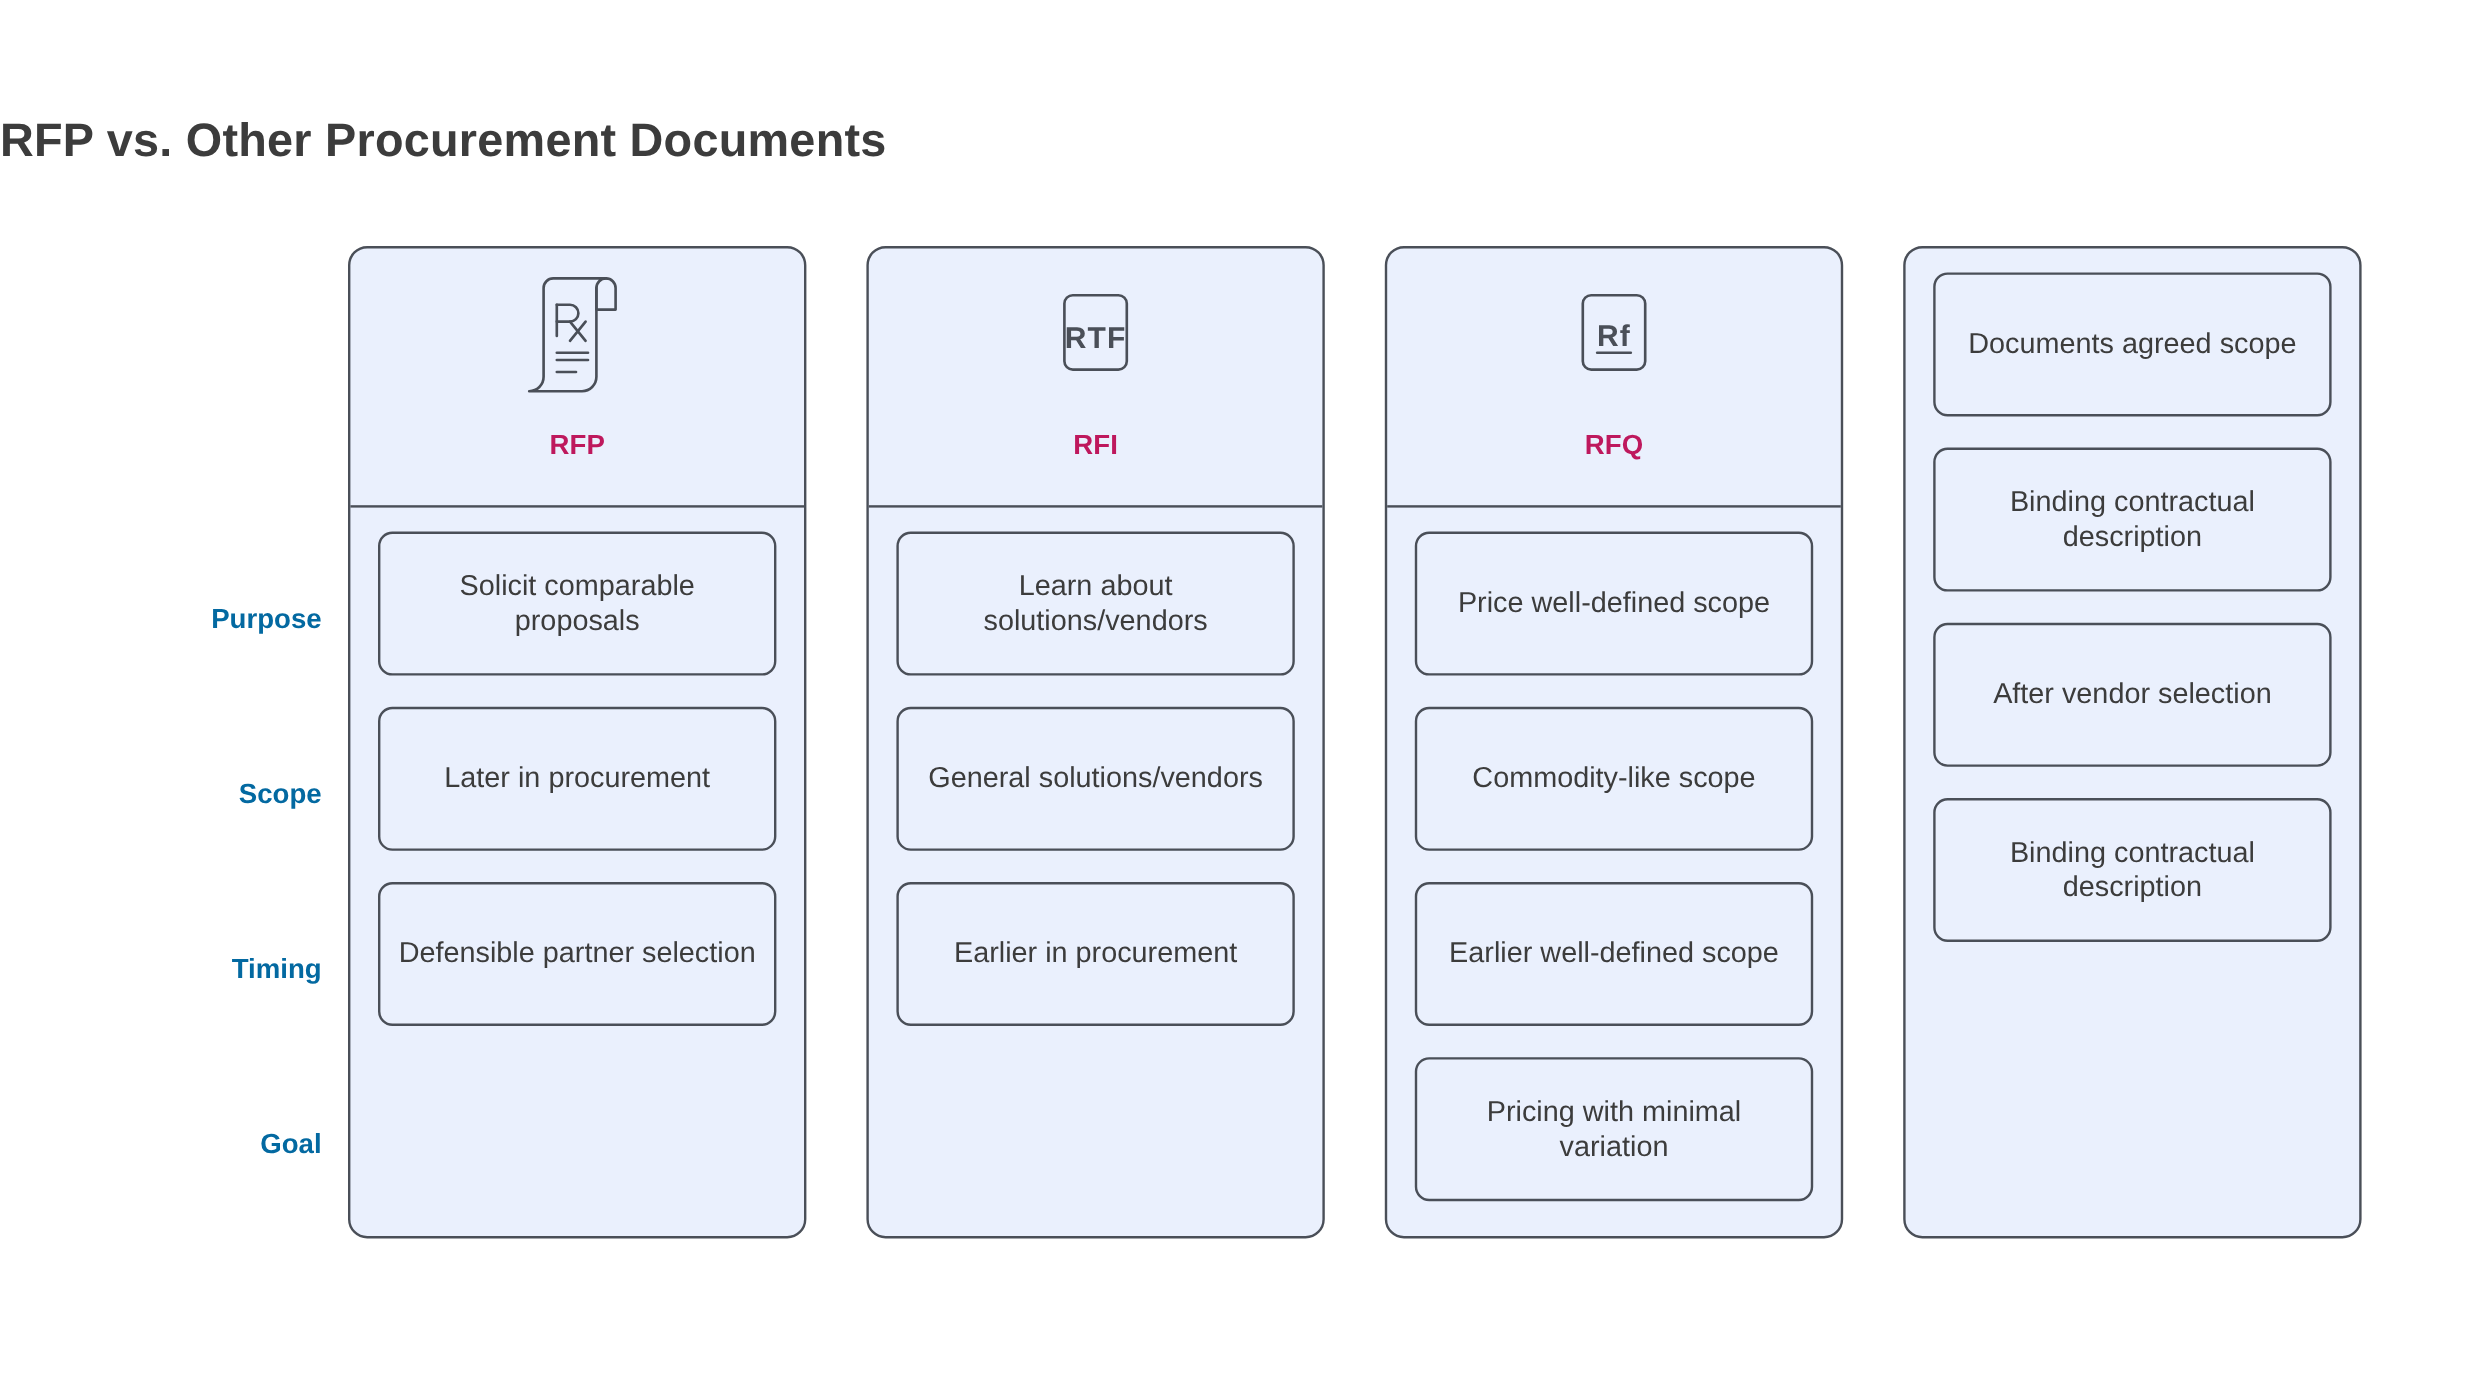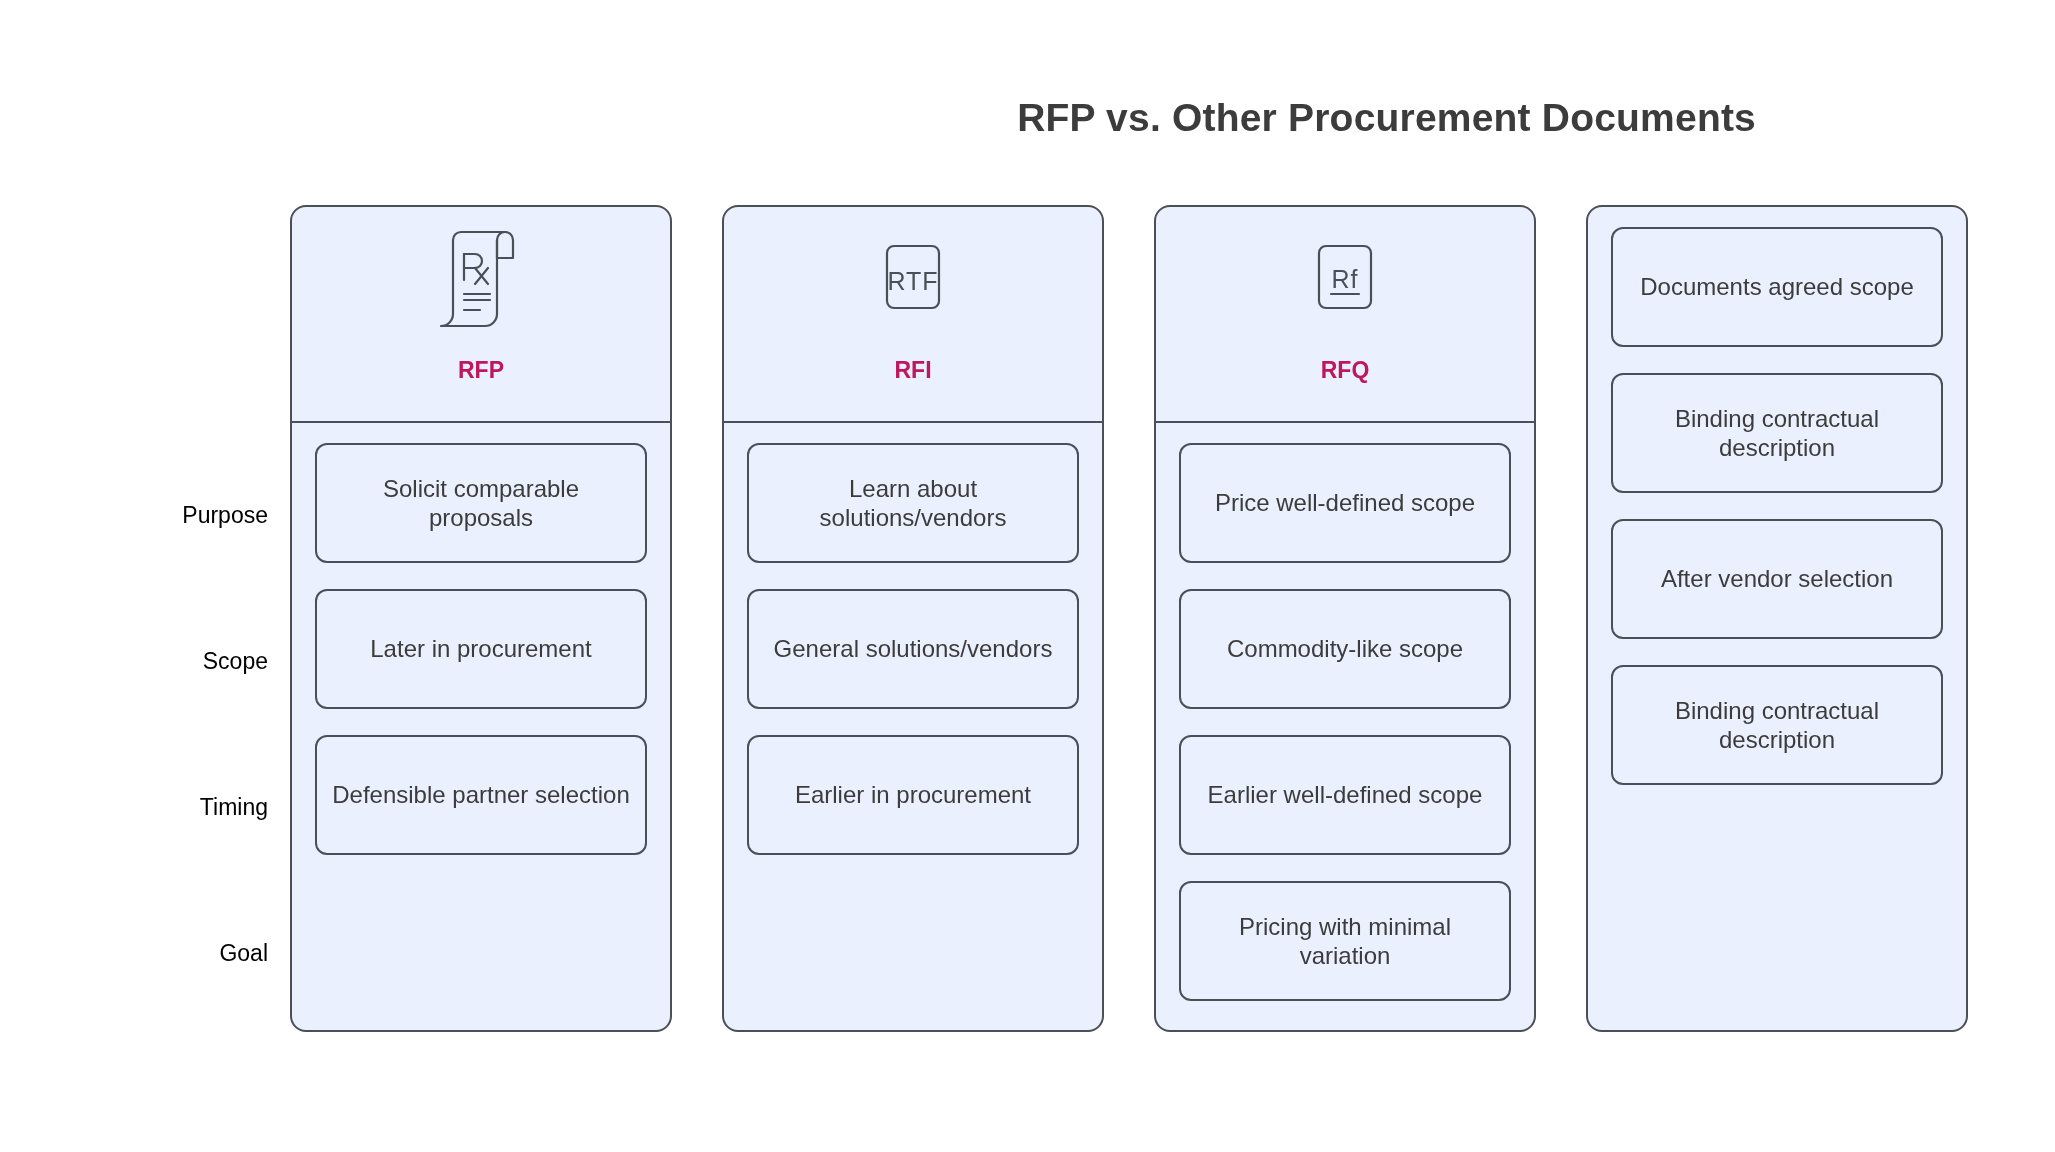--- a/index.html
+++ b/index.html
@@ -19,44 +19,43 @@
     width: 2055px;
     height: 1152px;
   }
 
   
   .title {
     position: absolute;
     top: 96px;
     left: 0;
     width: 1736px;
-    text-align: right;
+    text-align: left;
     font-size: 39px;
     font-weight: bold;
     color: #3c3c3c;
     letter-spacing: 0.2px;
-    margin-left: 20px;
   }
 
   
   .row-labels {
     position: absolute;
     left: 30px;
     top: 455px;
     width: 250px;
   }
   .row-label {
     height: 120px;
     margin-bottom: 26px;
     display: flex;
     align-items: center;
     justify-content: flex-end;
     font-size: 23px;
-    font-weight: normal;
-    color: #000000;
+    font-weight: bold;
+    color: #0369a1;
     padding-right: 12px;
     box-sizing: border-box;
   }
 
   
   .panels {
     position: absolute;
     left: 290px;
     top: 205px;
     display: flex;
@@ -83,20 +82,21 @@
     align-items: center;
     justify-content: flex-start;
     border-bottom: 2px solid #4a4f58;
   }
   .panel-icon {
     height: 118px;
     display: flex;
     align-items: center;
     justify-content: center;
     margin-top: 16px;
+    font-weight: bold;
   }
   .panel-title {
     font-size: 23px;
     font-weight: bold;
     color: #be185d;
     margin-top: 16px;
   }
 
   .panel-body {
     width: 100%;

